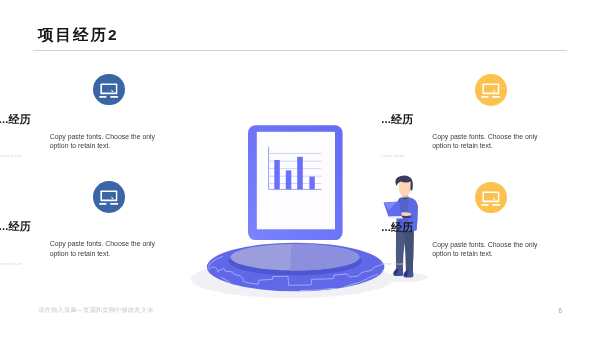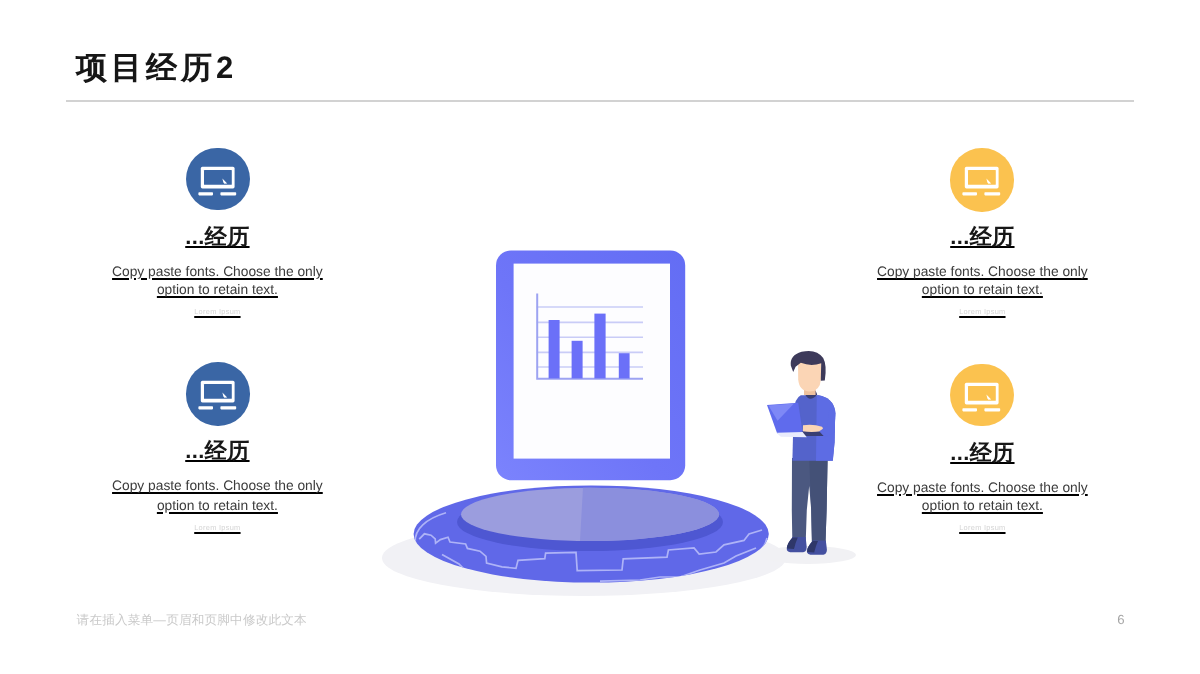--- a/index.html
+++ b/index.html
@@ -8,21 +8,21 @@
        font-family:"Liberation Sans","DejaVu Sans",sans-serif;
        -webkit-font-smoothing:antialiased;}
   .slide{position:relative;width:600px;height:336px;background:#ffffff;overflow:hidden;}
 
   
   .title{position:absolute;left:38px;top:27px;font-size:15.5px;font-weight:700;color:#161616;
          letter-spacing:2px;line-height:16px;white-space:nowrap;}
   .rule{position:absolute;left:33px;top:50px;width:534px;height:1.2px;background:#d2d2d2;}
 
   
-  .item{position:absolute;width:220px;text-align:center;text-decoration:underline;}
+  .item{position:absolute;width:220px;text-align:left;}
   .icon-circle{width:31.6px;height:31.6px;border-radius:50%;margin:0 auto;position:relative;}
   .icon-circle svg{position:absolute;left:0;top:0;}
   .item-title{font-size:11px;font-weight:700;color:#171717;margin-top:7.5px;letter-spacing:0.2px;
               line-height:12px;}
   .item-body{font-size:6.9px;color:#3b3b3b;line-height:9.2px;margin-top:7.2px;
              width:118px;margin-left:auto;margin-right:auto;}
   .item-sub{font-size:3.7px;color:#d4d4d4;margin-top:3.8px;letter-spacing:0.15px;}
 
   
   .footer-note{position:absolute;left:38.3px;top:306.2px;font-size:6.3px;color:#c9c9c9;letter-spacing:0.1px;}

